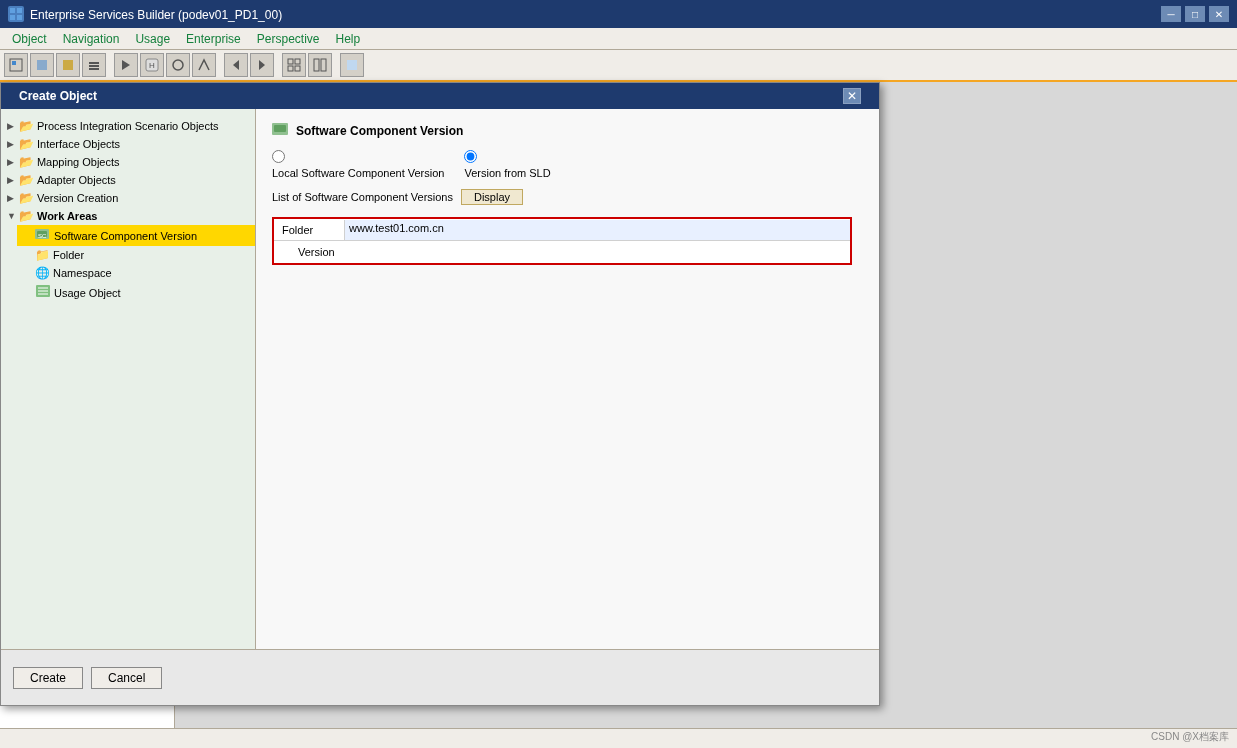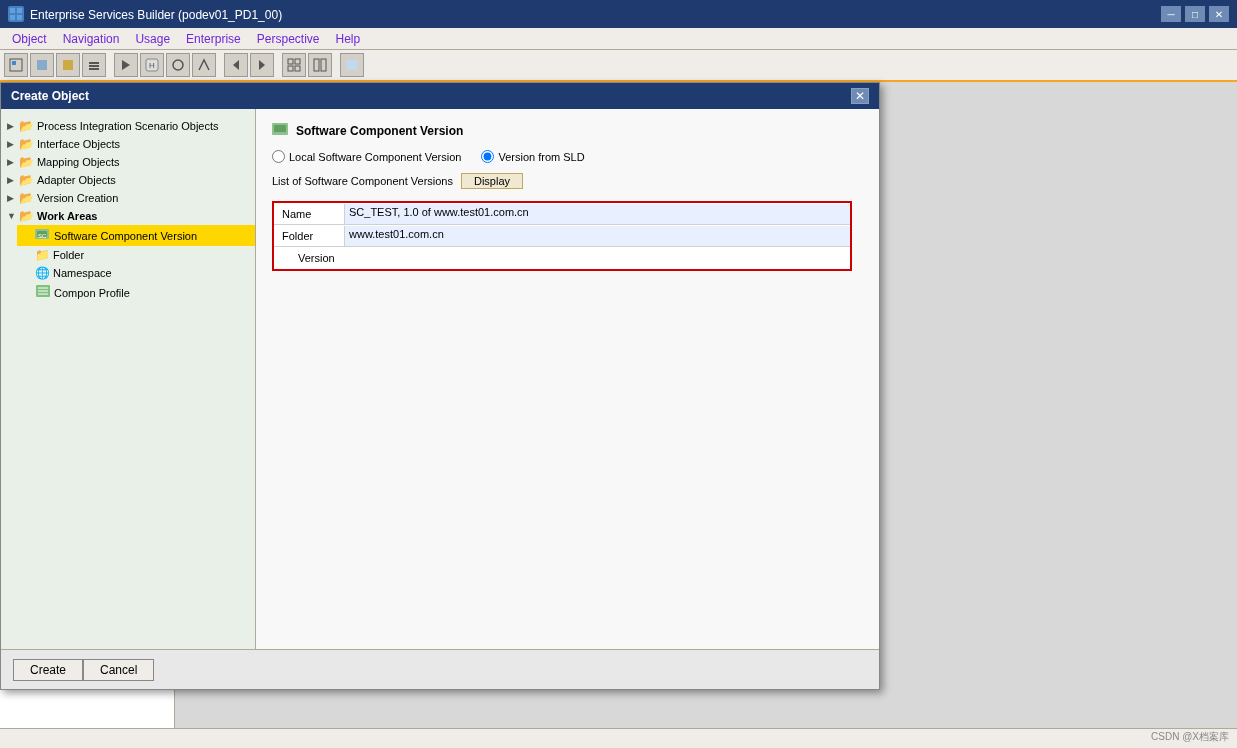--- a/index.html
+++ b/index.html
@@ -26,21 +26,21 @@
       height: 22px;
       display: flex;
       align-items: center;
       padding: 0 4px;
       border-bottom: 1px solid #b0a898;
     }
     .menu-item {
       padding: 2px 8px;
       cursor: pointer;
       font-size: 12px;
-      color: #6d28d9;
+      color: #15803d;
     }
 
     
     .toolbar {
       background: #f0ede8;
       height: 32px;
       display: flex;
       align-items: center;
       padding: 2px 4px;
       border-bottom: 2px solid #f5a623;
@@ -114,21 +114,21 @@
       top: 0;
       left: 0;
     }
     .dialog-title-bar {
       background: #1e3a6e;
       color: white;
       height: 26px;
       display: flex;
       align-items: center;
       justify-content: space-between;
-      padding: 0 10px;
+      padding: 0 18px;
       font-size: 12px;
       font-weight: bold;
     }
     .dialog-close-btn {
       width: 18px; height: 16px;
       background: #6d8bb5;
       border: 1px solid #8aa0c0;
       color: white;
       cursor: pointer;
       display: flex; align-items: center; justify-content: center;
@@ -178,21 +178,21 @@
     }
     .section-icon { color: #4a7fbf; font-size: 14px; }
 
     .radio-group {
       display: flex;
       gap: 20px;
       margin-bottom: 10px;
       align-items: center;
       font-size: 11px;
     }
-    .radio-group label { display: flex; align-items: flex-end; gap: 4px; cursor: pointer; }
+    .radio-group label { display: flex; align-items: flex-start; gap: 4px; cursor: pointer; flex-direction: column; }
 
     .list-label {
       font-size: 11px;
       margin-bottom: 12px;
       display: flex;
       align-items: center;
       gap: 8px;
     }
     .display-btn {
       background: #f0e8d0;
@@ -225,26 +225,27 @@
       flex: 1;
       padding: 2px 4px;
       font-size: 11px;
       background: #e8f0ff;
       border-left: 1px solid #d0d0d0;
       min-height: 20px;
     }
 
     
     .dialog-footer {
-      height: 40px;
+      height: 56px;
       background: #e8e8e8;
       border-top: 1px solid #b0a898;
       display: flex;
       align-items: center;
       padding: 0 12px;
+      gap: 8px;
     }
     .footer-btn {
       background: #f0ede8;
       border: 1px solid #888;
       padding: 3px 16px;
       font-size: 12px;
       cursor: pointer;
     }
 
     
@@ -586,21 +587,21 @@
         <div class="dtree-item" style="margin-left:16px;">
           <span class="dtree-arrow"> </span>
           <span class="dtree-icon">
             <svg width="16" height="14">
                 <rect x="1" y="1" width="14" height="12" rx="1" fill="#80c080"></rect>
                 <line x1="3" y1="4" x2="13" y2="4" stroke="white" stroke-width="1"></line>
                 <line x1="3" y1="7" x2="13" y2="7" stroke="white" stroke-width="1"></line>
                 <line x1="3" y1="10" x2="13" y2="10" stroke="white" stroke-width="1"></line>
               </svg>
           </span>
-          <span>Compon Profile</span>
+          <span>Usage Object</span>
         </div>
       </div>
 
       <div class="dialog-content">
         <div class="section-header">
           <span class="section-icon">
             <svg width="18" height="16">
                 <rect x="0" y="2" width="16" height="12" rx="1" fill="#90c090"></rect>
                 <rect x="2" y="4" width="12" height="7" rx="1" fill="#60a060"></rect>
               </svg>
@@ -619,24 +620,20 @@
           </label>
         </div>
 
         <div class="list-label">
           <span>List of Software Component Versions</span>
           <button class="display-btn">Display</button>
         </div>
 
         <div class="form-table">
           <div class="form-row">
-            <span class="form-label">Name</span>
-            <span class="form-value">SC_TEST, 1.0 of www.test01.com.cn</span>
-          </div>
-          <div class="form-row">
             <span class="form-label">Folder</span>
             <span class="form-value">www.test01.com.cn</span>
           </div>
           <div class="form-row">
             <span class="form-label">Version</span>
           </div>
         </div>
       </div>
     </div>
 

